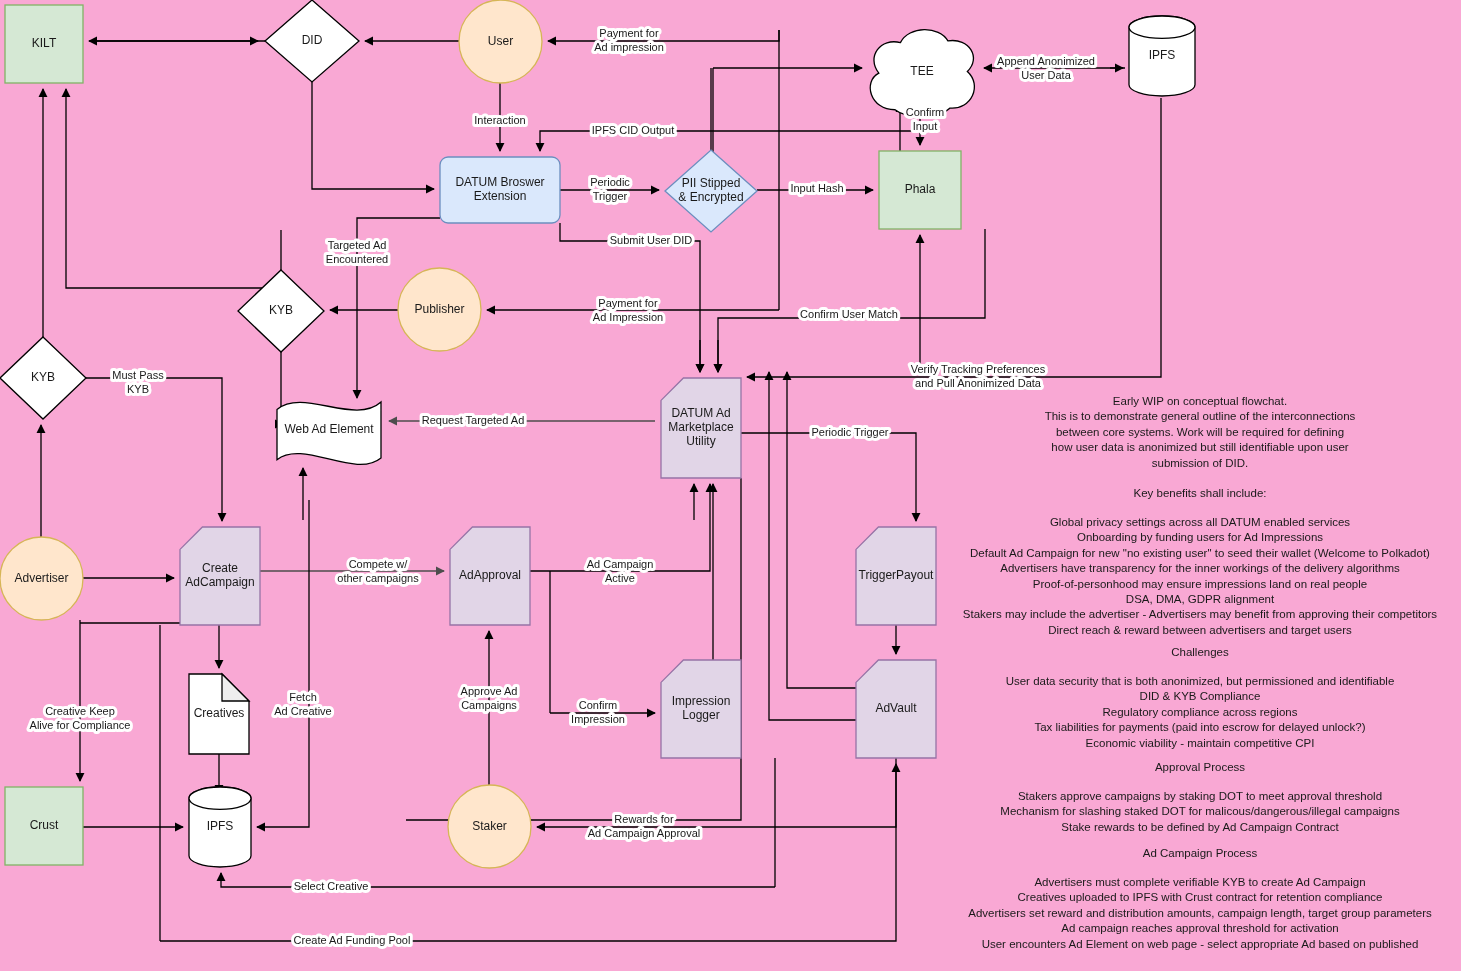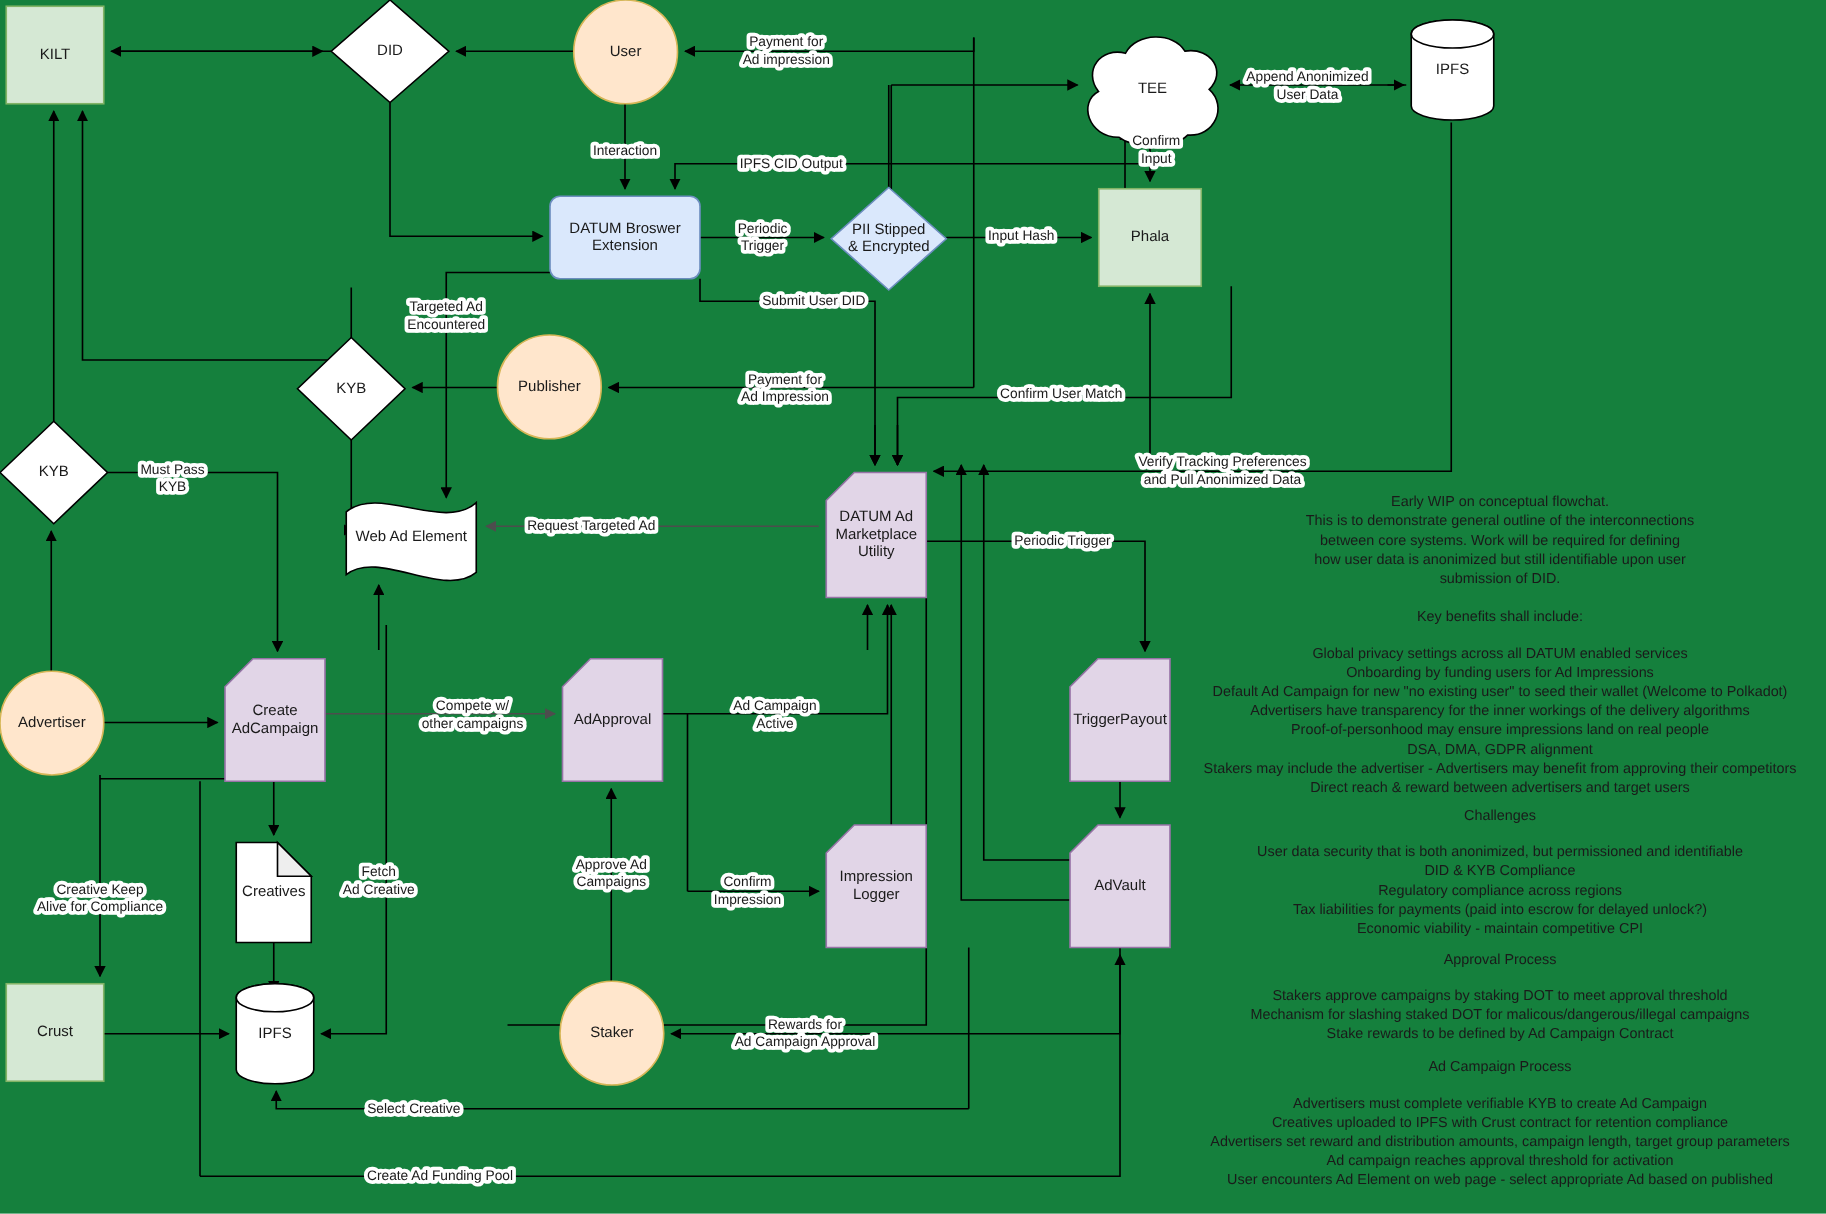--- a/index.html
+++ b/index.html
@@ -1,18 +1,18 @@
 <!DOCTYPE html>
 <html><head>
 <meta charset="utf-8">
 <title>DATUM Conceptual Flowchart</title>
 <style>
   html,body{margin:0;padding:0;background:#ffffff;}
   body{font-family:"Liberation Sans","DejaVu Sans",sans-serif;color:#000;}
-  #canvas{position:relative;width:1461px;height:971px;overflow:hidden;background:#15803d;}
+  #canvas{position:relative;width:1461px;height:971px;overflow:hidden;background:#f9a8d4;}
   svg.diagram{position:absolute;left:0;top:0;width:1461px;height:971px;}
   .node-label{font-size:12px;fill:#1a1a1a;text-anchor:middle;dominant-baseline:middle;font-family:"Liberation Sans","DejaVu Sans",sans-serif;}
   .edge-label{font-size:11px;fill:#1a1a1a;text-anchor:middle;dominant-baseline:middle;font-family:"Liberation Sans","DejaVu Sans",sans-serif;}
   .note-line{font-size:11.5px;fill:#1a1a1a;text-anchor:middle;font-family:"Liberation Sans","DejaVu Sans",sans-serif;}
   .edge{fill:none;stroke:#000000;stroke-width:1.3;}
   .edge-gray{fill:none;stroke:#4d4d4d;stroke-width:1.3;}
 </style>
 </head>
 <body>
 

